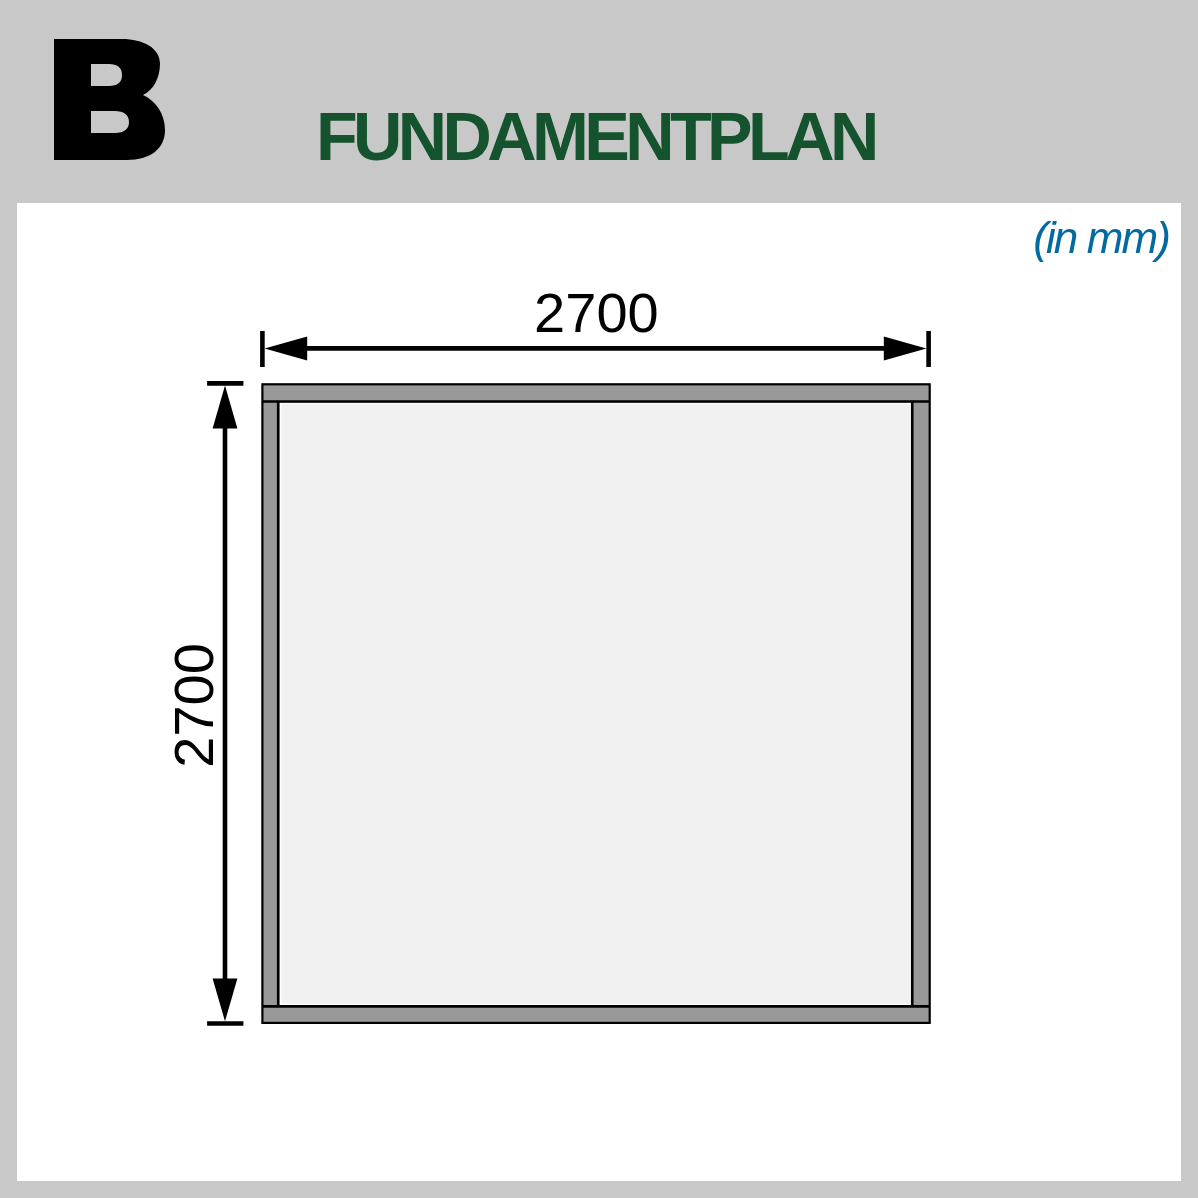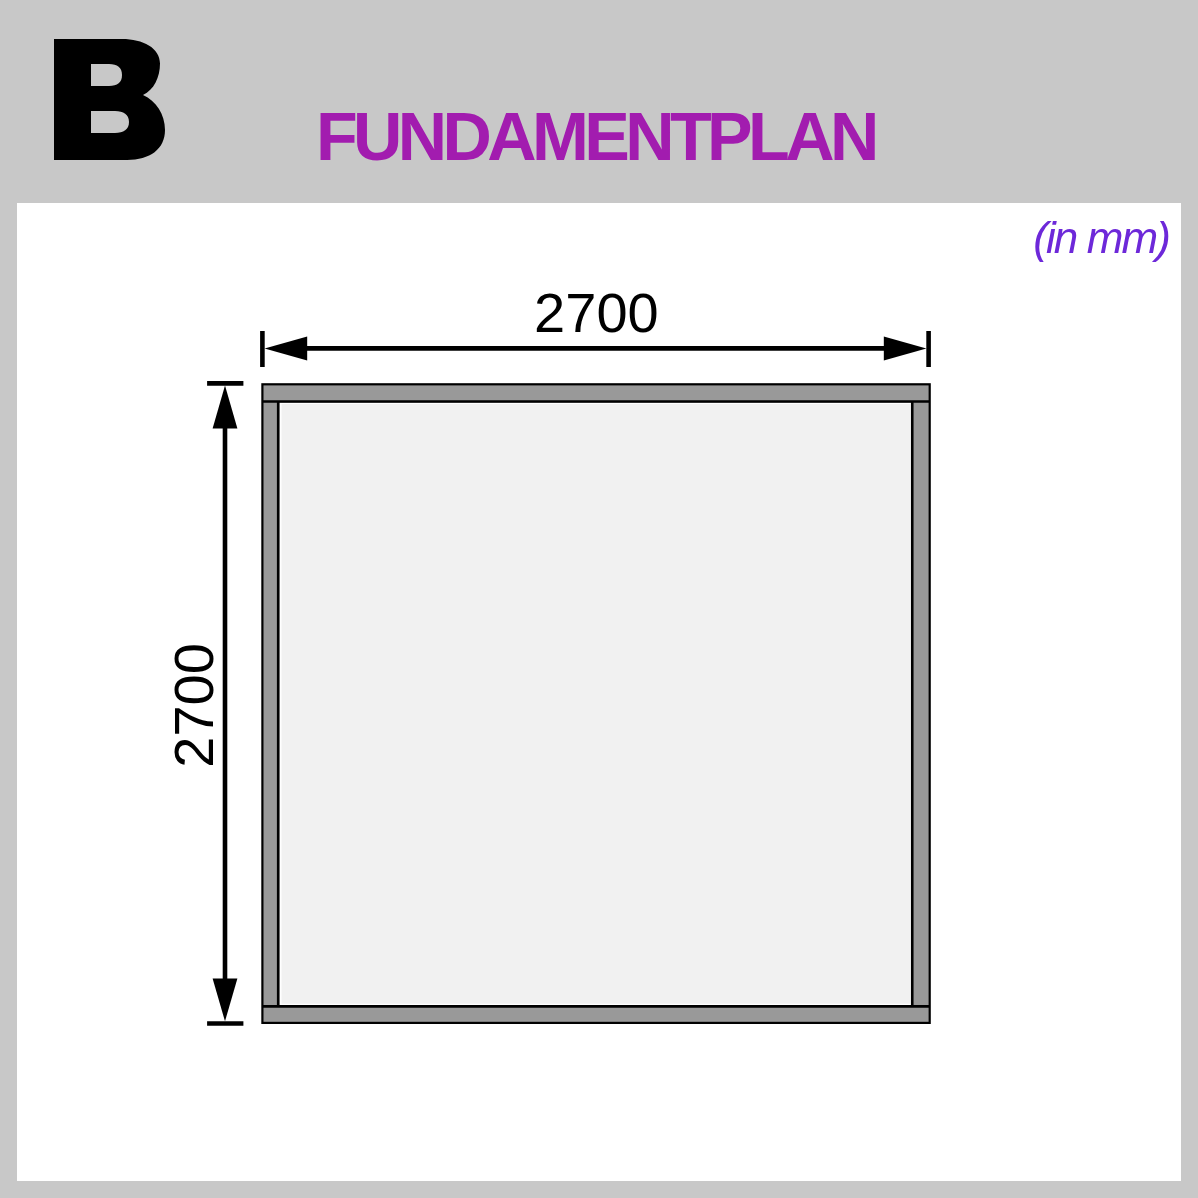--- a/index.html
+++ b/index.html
@@ -1,19 +1,19 @@
 <!DOCTYPE html>
 <html><head>
 <meta charset="utf-8">
 <style>
 html,body{margin:0;padding:0;}
 body{width:1198px;height:1198px;background:#c8c8c8;overflow:hidden;position:relative;font-family:"Liberation Sans",sans-serif;}
-.title{position:absolute;left:316px;top:97px;font-size:68.3px;font-weight:bold;color:#a21caf;letter-spacing:-4.6px;white-space:nowrap;}
+.title{position:absolute;left:316px;top:97px;font-size:68.3px;font-weight:bold;color:#14532d;letter-spacing:-4.6px;white-space:nowrap;}
 .white{position:absolute;left:17px;top:203px;width:1164px;height:978px;background:#ffffff;}
-.units{position:absolute;right:29px;top:213px;font-size:44px;letter-spacing:-1.9px;font-style:italic;color:#6d28d9;}
+.units{position:absolute;right:29px;top:213px;font-size:44px;letter-spacing:-1.9px;font-style:italic;color:#0369a1;}
 svg.overlay{position:absolute;left:0;top:0;}
 </style>
 </head>
 <body>
 
 <svg style="position:absolute;left:0;top:0" width="250" height="200" viewBox="0 0 250 200">
     <path d="M54,39 L122,39 C143,39 160,48 160,63.5 C160,77 154,90 143,95 C156,101 165,114 165,130 C165,149 150,160 127,160 L54,160 Z M91,64 L109,64 C117.5,64 122,67.5 122,75 C122,82.5 117.5,86 109,86 L91,86 Z M91,111 L115,111 C123.5,111 129,114.5 129,122 C129,129.5 123.5,133 115,133 L91,133 Z" fill="#000" fill-rule="evenodd"></path>
   </svg>
 
 <div class="title">FUNDAMENTPLAN</div>

